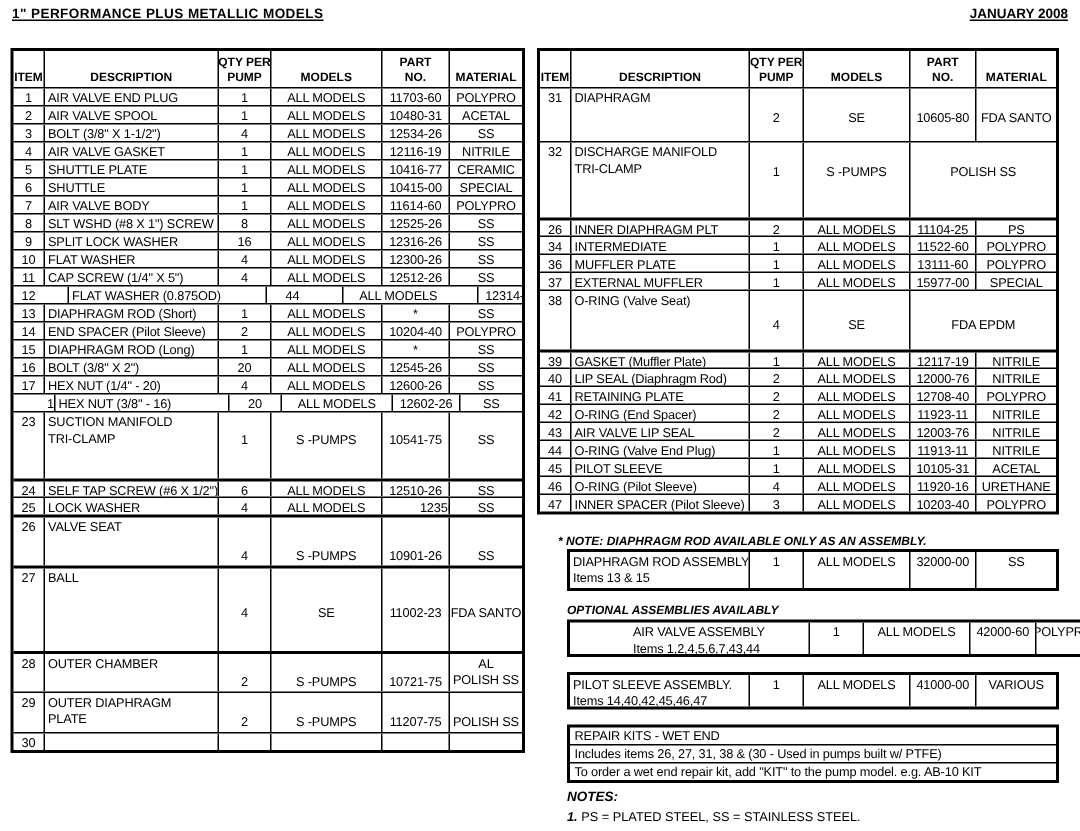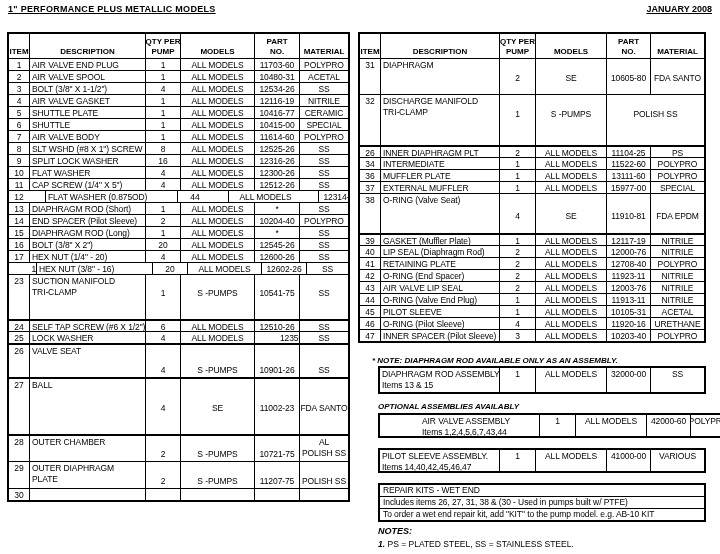--- a/index.html
+++ b/index.html
@@ -726,23 +726,20 @@
         </div>
         <div class="tcell lft" style="width: 119px;">
           <div>O-RING (Valve Seat)</div>
         </div>
         <div class="tcell ctr" style="width: 36px; padding-top: 17px;">
           <div>4</div>
         </div>
         <div class="tcell ctr" style="width: 71px; padding-top: 17px;">
           <div>SE</div>
         </div>
-        <div class="tcell ctr" style="width: 44px; padding-top: 17px;">
-          <div>11910-81</div>
-        </div>
         <div class="tcell ctr last" style="width: 58px; padding-top: 17px;">
           <div>FDA EPDM</div>
         </div>
       </div>
       <div class="trow thick" style="height: 12px;">
         <div class="tcell c0 ctr" style="width: 20px;">
           <div>39</div>
         </div>
         <div class="tcell lft" style="width: 119px;">
           <div>GASKET  (Muffler Plate)</div>

